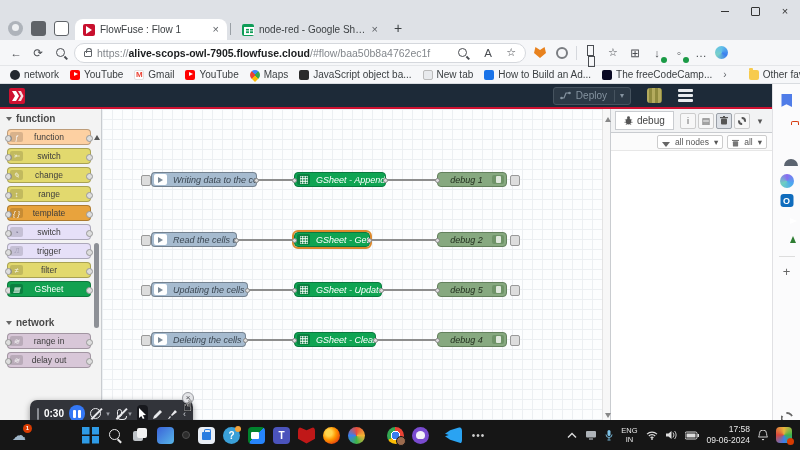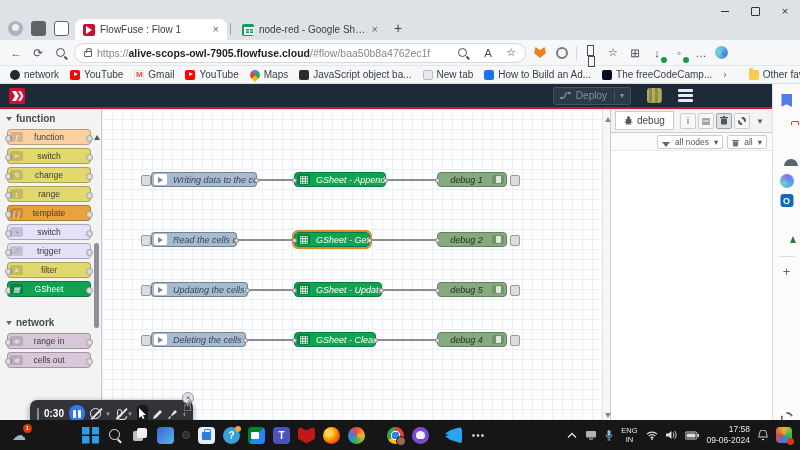--- a/index.html
+++ b/index.html
@@ -413,21 +413,21 @@
           <div class="pcat" style="margin-top:16px">
               <span>network</span>
             </div>
           <div class="pitems">
             <div class="pitem pn-mqtt">
                 <span class="pchip">≋</span>
                 <span>range in</span>
               </div>
             <div class="pitem pn-mqtt" style="margin-top:3px">
                 <span class="pchip">≋</span>
-                <span>cells out</span>
+                <span>delay out</span>
               </div>
           </div>
           <div class="pal-scroll">
             <span class="pal-up"></span>
             <span class="pal-thumb"></span>
           </div>
         </div>
 
         <div class="canvas-col">
           <div class="canvas-wrap">

